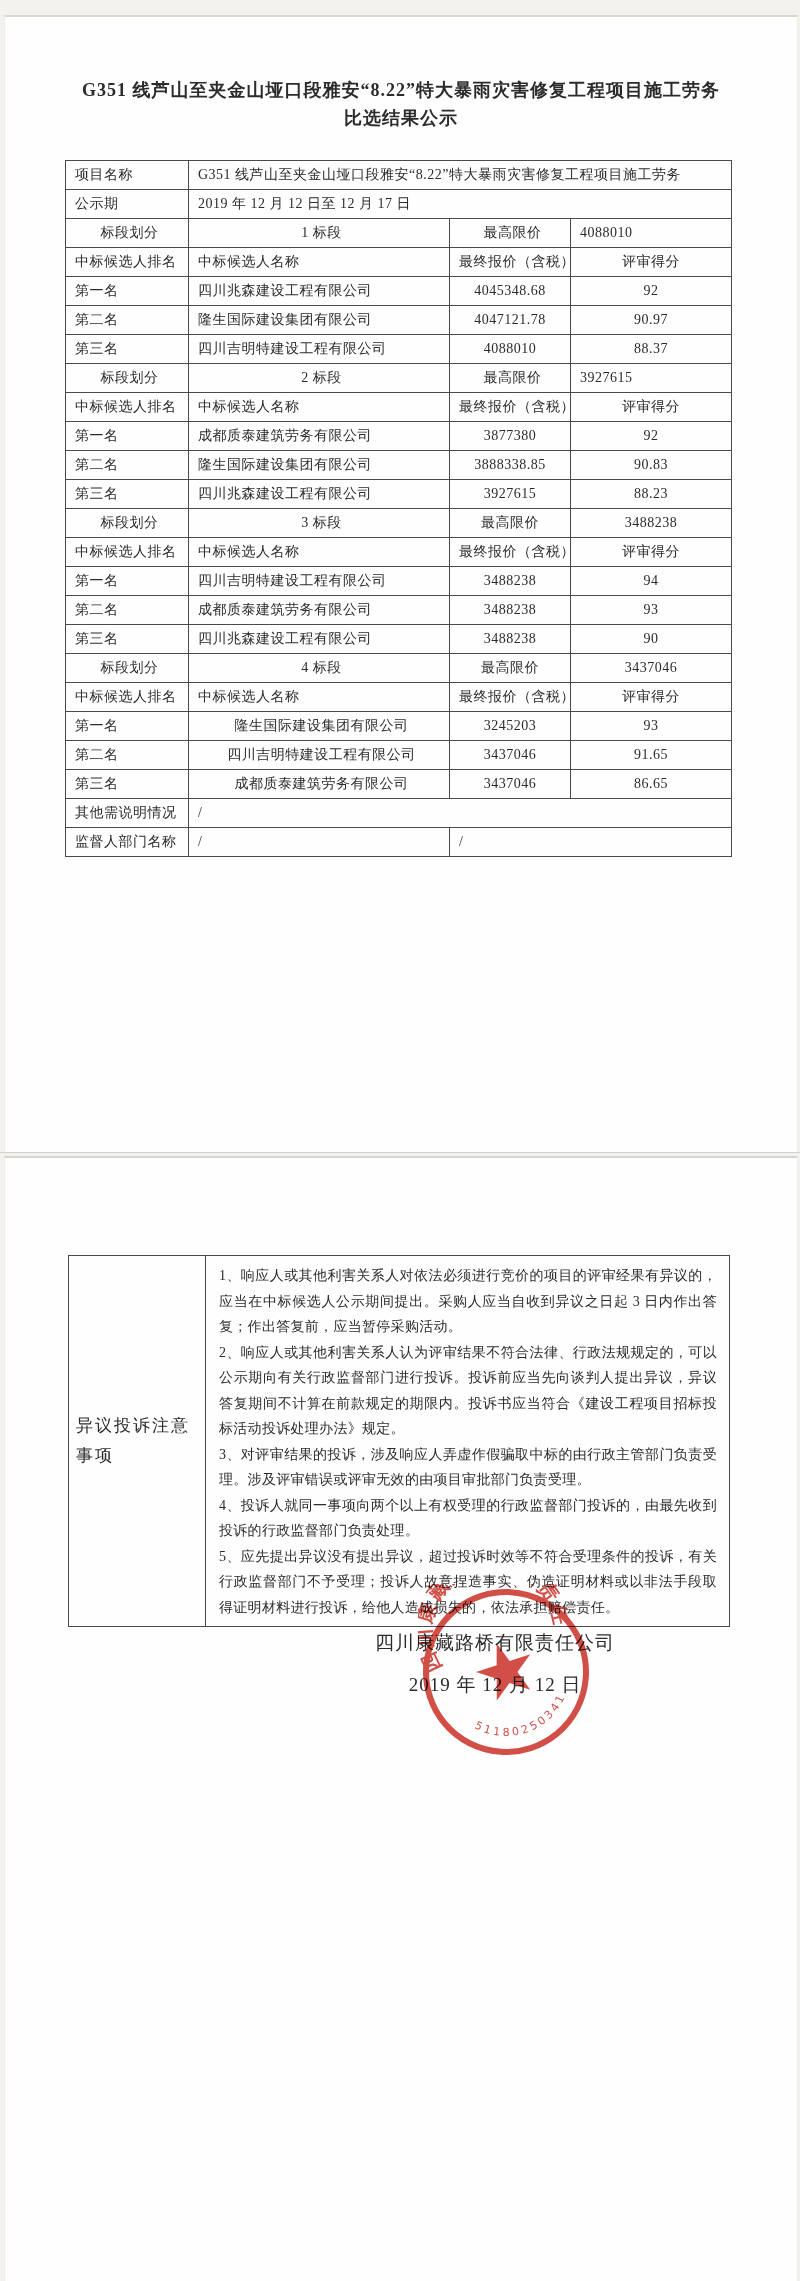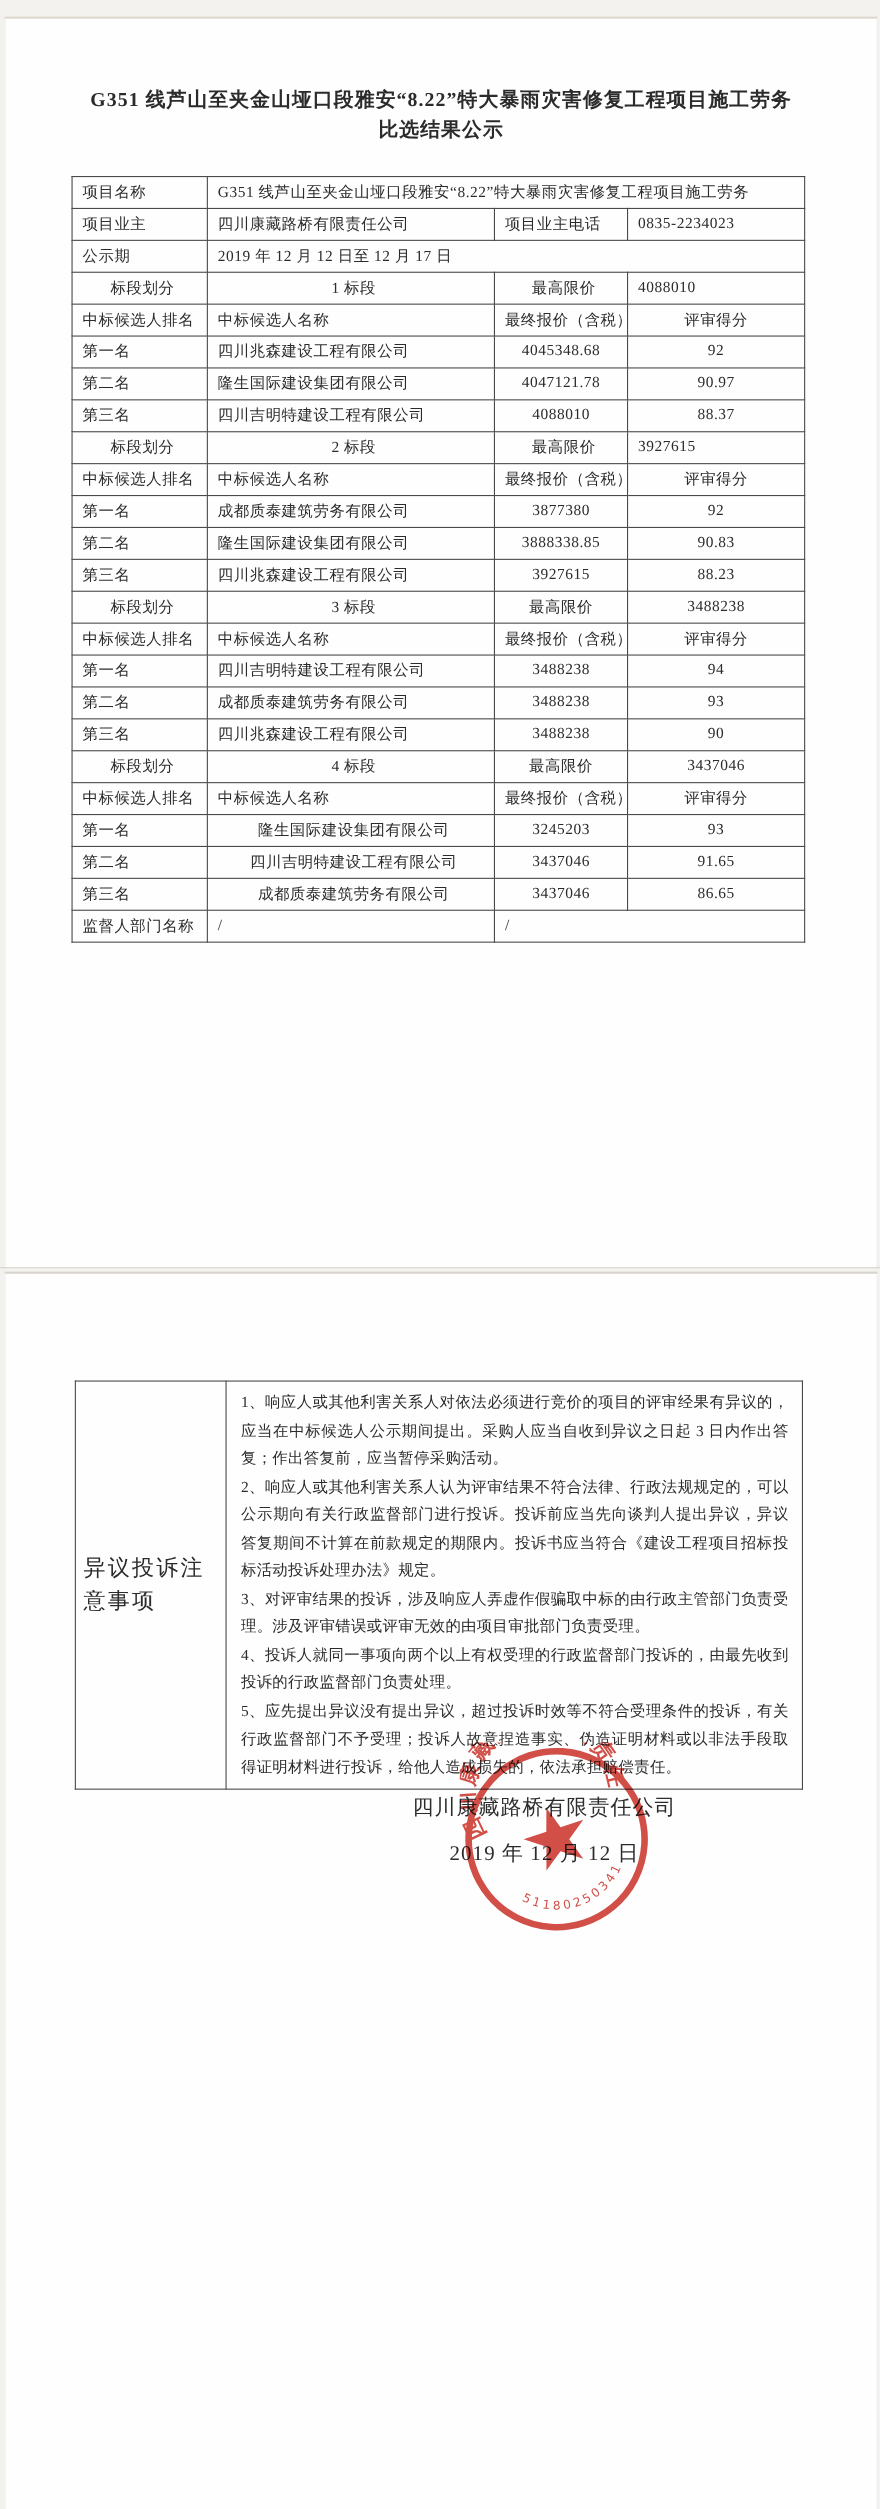--- a/index.html
+++ b/index.html
@@ -20,21 +20,21 @@
     border-collapse:collapse;table-layout:fixed;font-size:14px;}
   table.results td{border:1px solid #4a4a4a;height:28px;padding:0 4px 0 9px;
     overflow:hidden;white-space:nowrap;letter-spacing:.5px;}
   table.results td.tc{text-align:center;padding:0 2px;}
   table.results td.tb{font-weight:normal;text-align:center;}
   
   table.notice{position:absolute;left:63px;top:97px;width:662px;
     border-collapse:collapse;table-layout:fixed;font-size:14px;}
   table.notice td{border:1px solid #4a4a4a;vertical-align:middle;}
   td.notice-label{width:122px;text-align:left;padding:0 7px;
-    font-size:20px;letter-spacing:2px;line-height:30px;}
+    font-size:17px;letter-spacing:2px;line-height:30px;}
   td.notice-body{padding:7px 12px 6px 13px;}
   .para{margin:0;line-height:25.5px;text-align:justify;letter-spacing:.3px;}
   .sig{position:absolute;left:180px;width:620px;text-align:center;
     font-size:19px;letter-spacing:1px;}
   #sig-company{top:472px;}
   #sig-date{top:514px;}
   #seal{position:absolute;left:413px;top:426px;width:176px;height:176px;
     opacity:.82;mix-blend-mode:multiply;}
   .divider{position:absolute;left:0;width:800px;height:1px;background:#d5d0c9;}
 </style>
@@ -53,26 +53,20 @@
           <col style="width:261px">
         <col style="width:121px">
           <col style="width:161px">
       </colgroup>
       <tbody>
           <tr>
             <td>项目名称</td>
             <td colspan="3">G351 线芦山至夹金山垭口段雅安“8.22”特大暴雨灾害修复工程项目施工劳务</td>
           </tr>
           <tr>
-            <td>项目业主</td>
-            <td>四川康藏路桥有限责任公司</td>
-            <td>项目业主电话</td>
-            <td>0835-2234023</td>
-          </tr>
-          <tr>
             <td>公示期</td>
             <td colspan="3">2019 年 12 月 12 日至 12 月 17 日</td>
           </tr>
           <tr>
             <td class="tb">标段划分</td>
             <td class="tb">1 标段</td>
             <td class="tb">最高限价</td>
             <td>4088010</td>
           </tr>
           <tr>
@@ -181,20 +175,24 @@
             <td>第二名</td>
             <td class="tb">四川吉明特建设工程有限公司</td>
             <td class="tc">3437046</td>
             <td class="tc">91.65</td>
           </tr>
           <tr>
             <td>第三名</td>
             <td class="tb">成都质泰建筑劳务有限公司</td>
             <td class="tc">3437046</td>
             <td class="tc">86.65</td>
+          </tr>
+          <tr>
+            <td>其他需说明情况</td>
+            <td colspan="3">/</td>
           </tr>
           <tr>
             <td>监督人部门名称</td>
             <td>/</td>
             <td colspan="2">/</td>
           </tr>
         </tbody>
     </table>
   </div>
 

